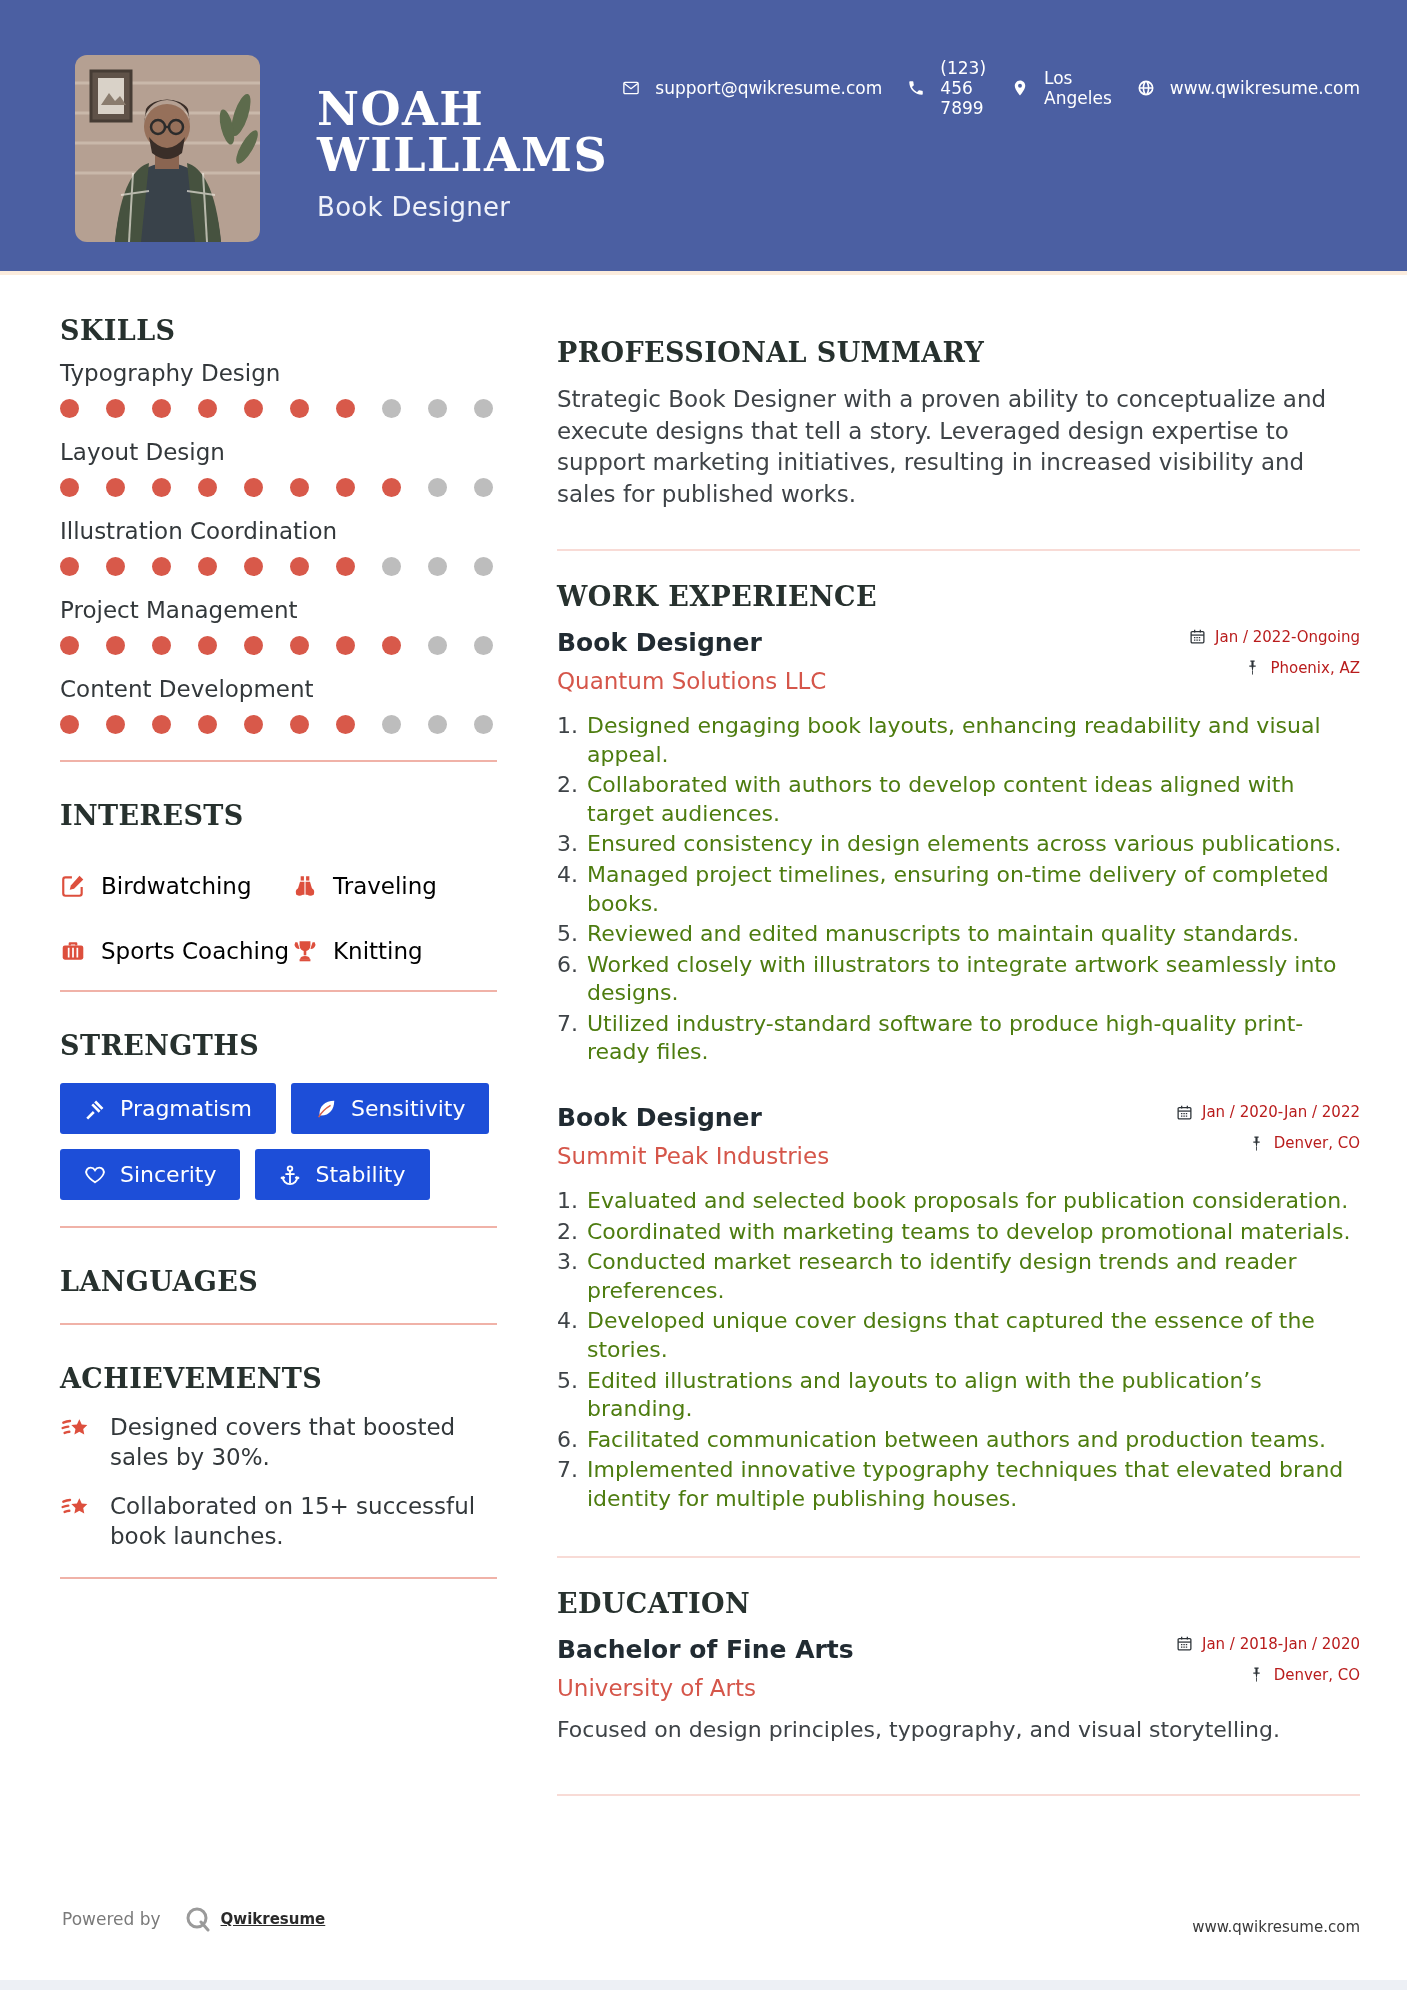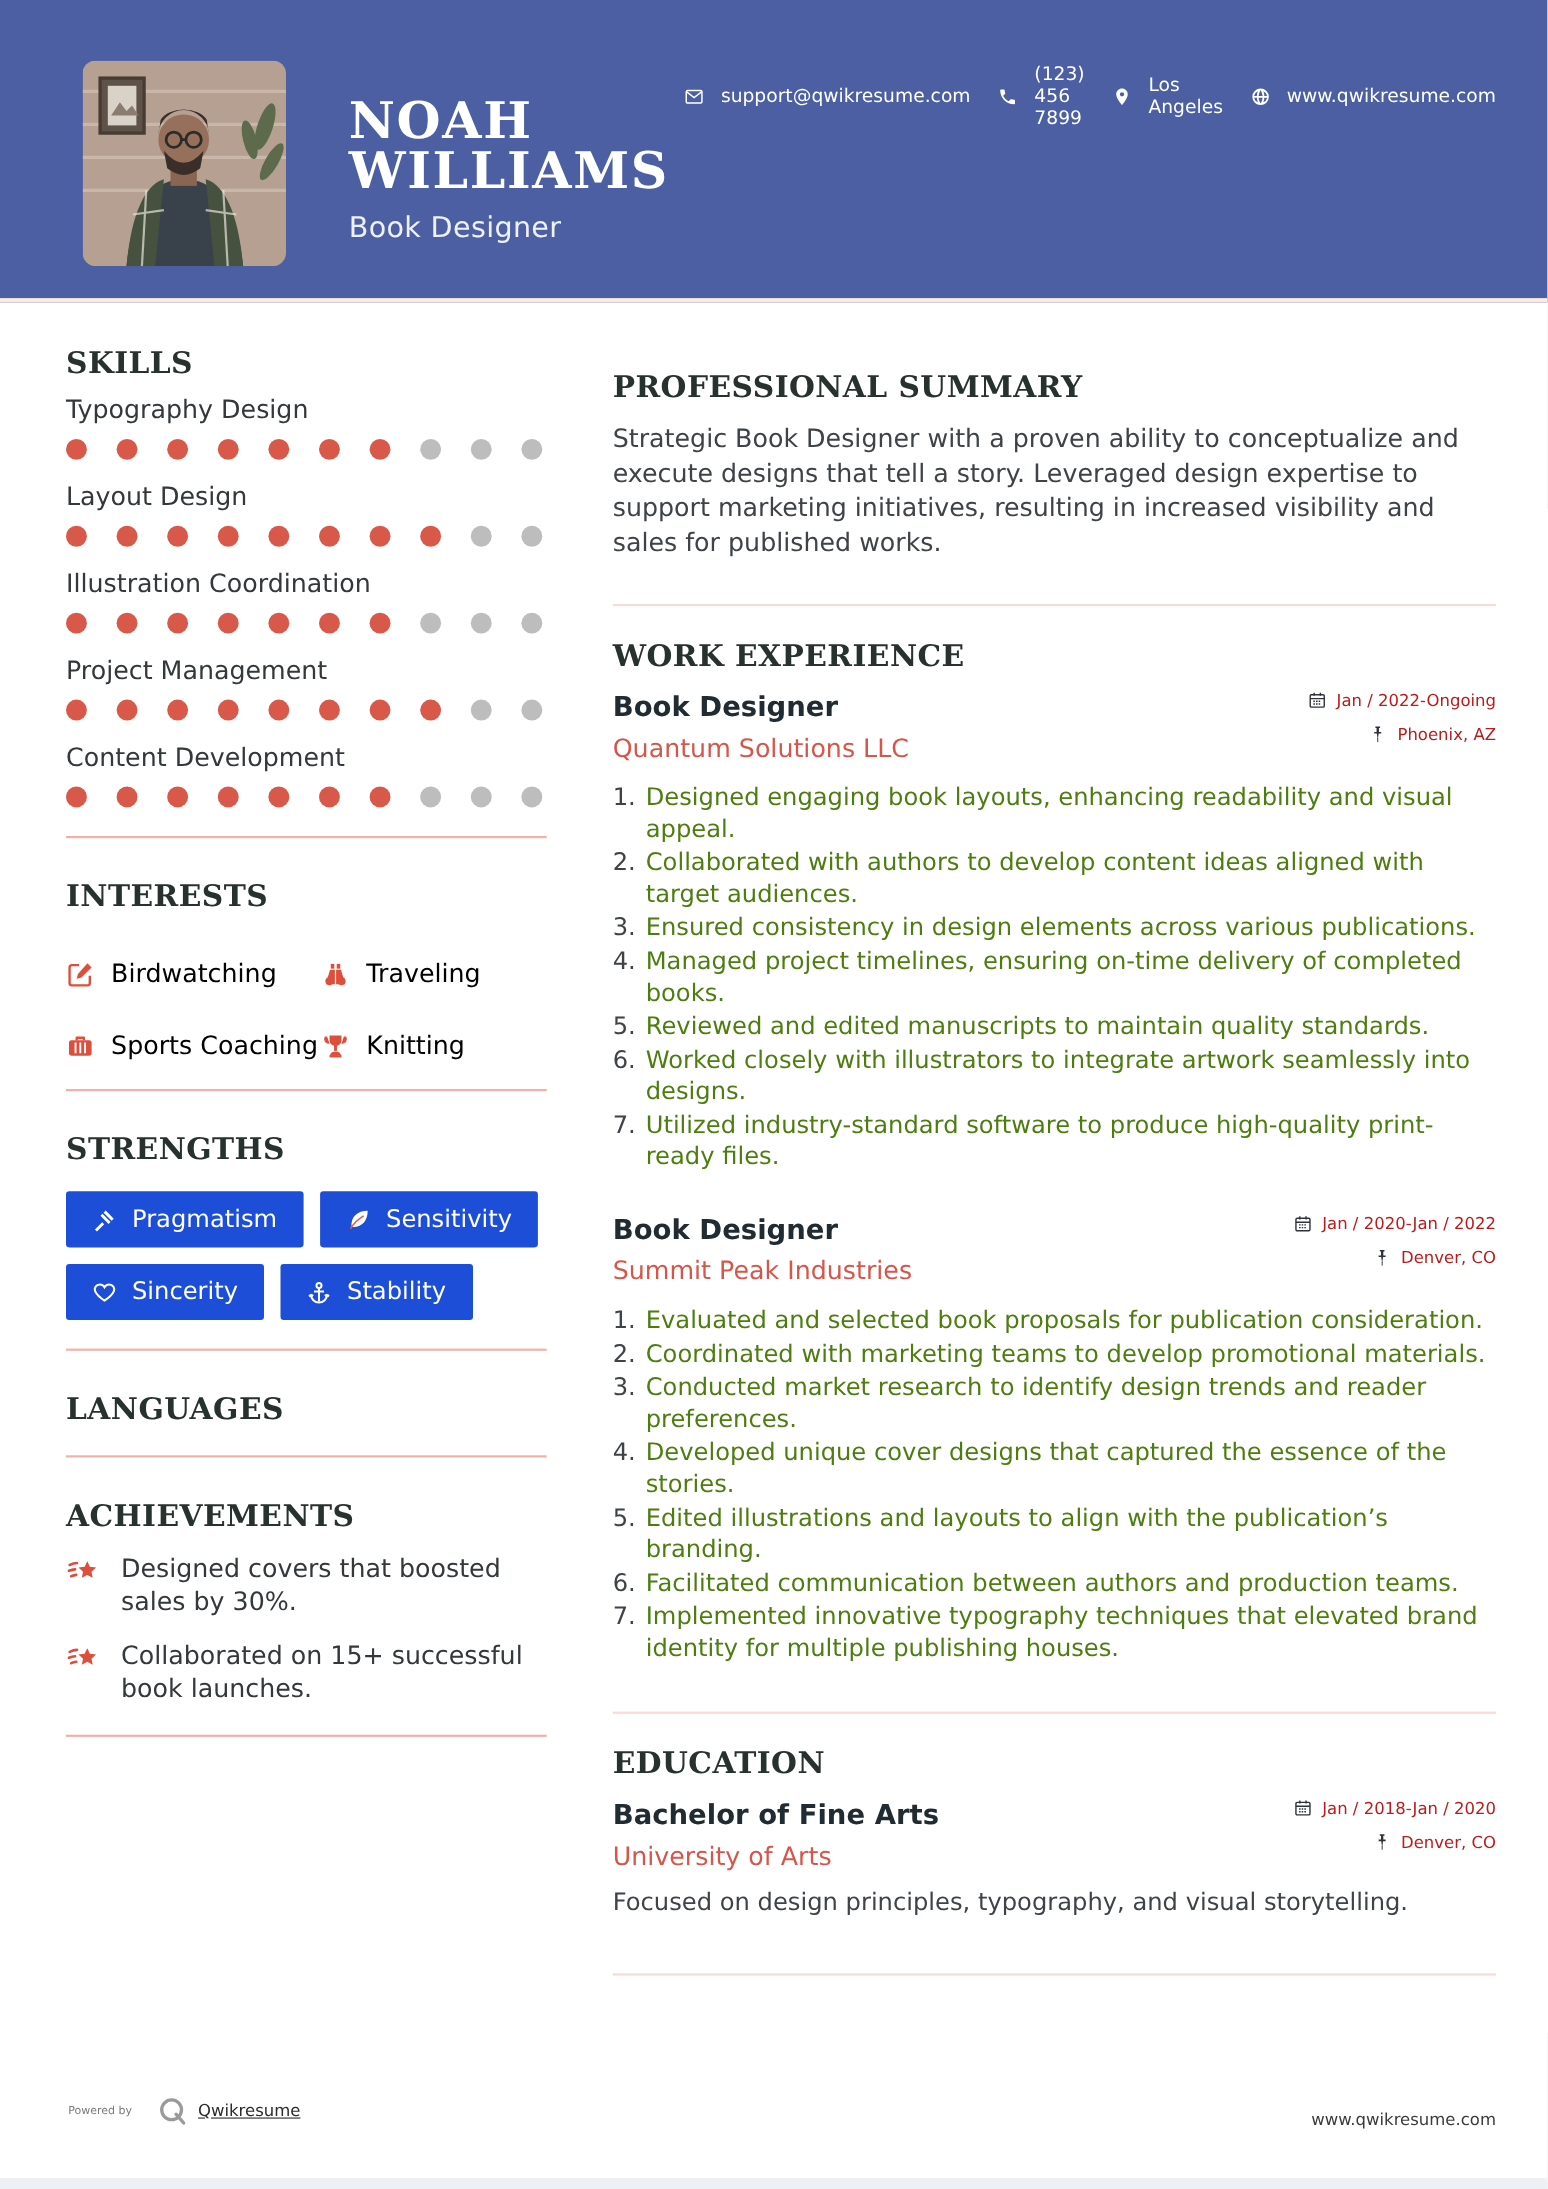--- a/index.html
+++ b/index.html
@@ -88,23 +88,23 @@
   ol.duties li{
     counter-increment:duty;position:relative;padding-left:30px;
     font-size:22px;line-height:1.3;color:#4d7c0f;margin-bottom:2px;
   }
   ol.duties li::before{content:counter(duty) ".";position:absolute;left:0;color:#3e4347;}
   .job + .job{margin-top:36px;}
   .edu-note{font-size:22px;color:#3e4347;margin-top:16px;}
 
   
   .footer-left{position:absolute;left:62px;bottom:58px;display:flex;align-items:center;gap:10px;}
-  .powered{font-size:10px;color:#7a7a7a;}
+  .powered{font-size:17px;color:#7a7a7a;}
   .qlogo{width:26px;height:26px;margin-left:14px;}
-  .brand-link{font-size:15px;color:#2a2a2a;text-decoration:underline;font-weight:400;}
+  .brand-link{font-size:15px;color:#2a2a2a;text-decoration:underline;font-weight:700;}
   .footer-right{position:absolute;right:47px;bottom:54px;font-size:15px;color:#3a3a3a;}
   .page-edge{position:absolute;left:0;right:0;bottom:0;height:10px;background:#edf0f5;}
 </style>
 </head>
 <body>
 
 <div class="page">
 
   <div class="hero">
     <div class="photo">

